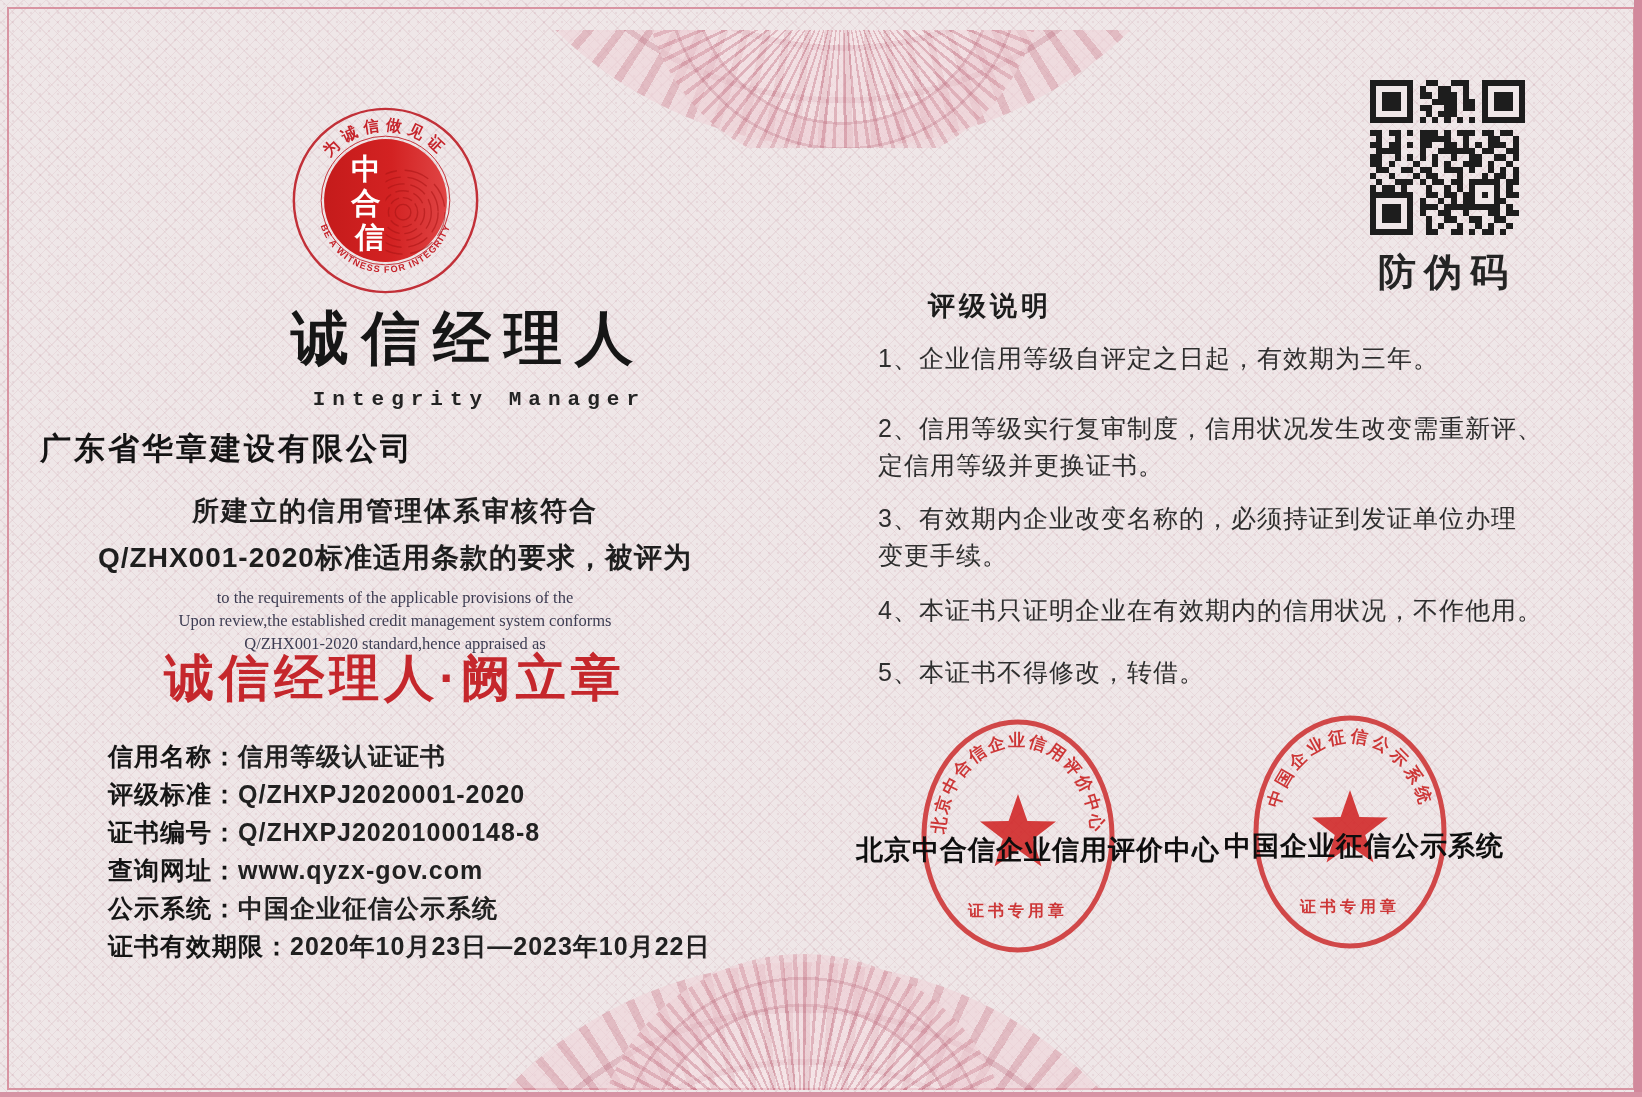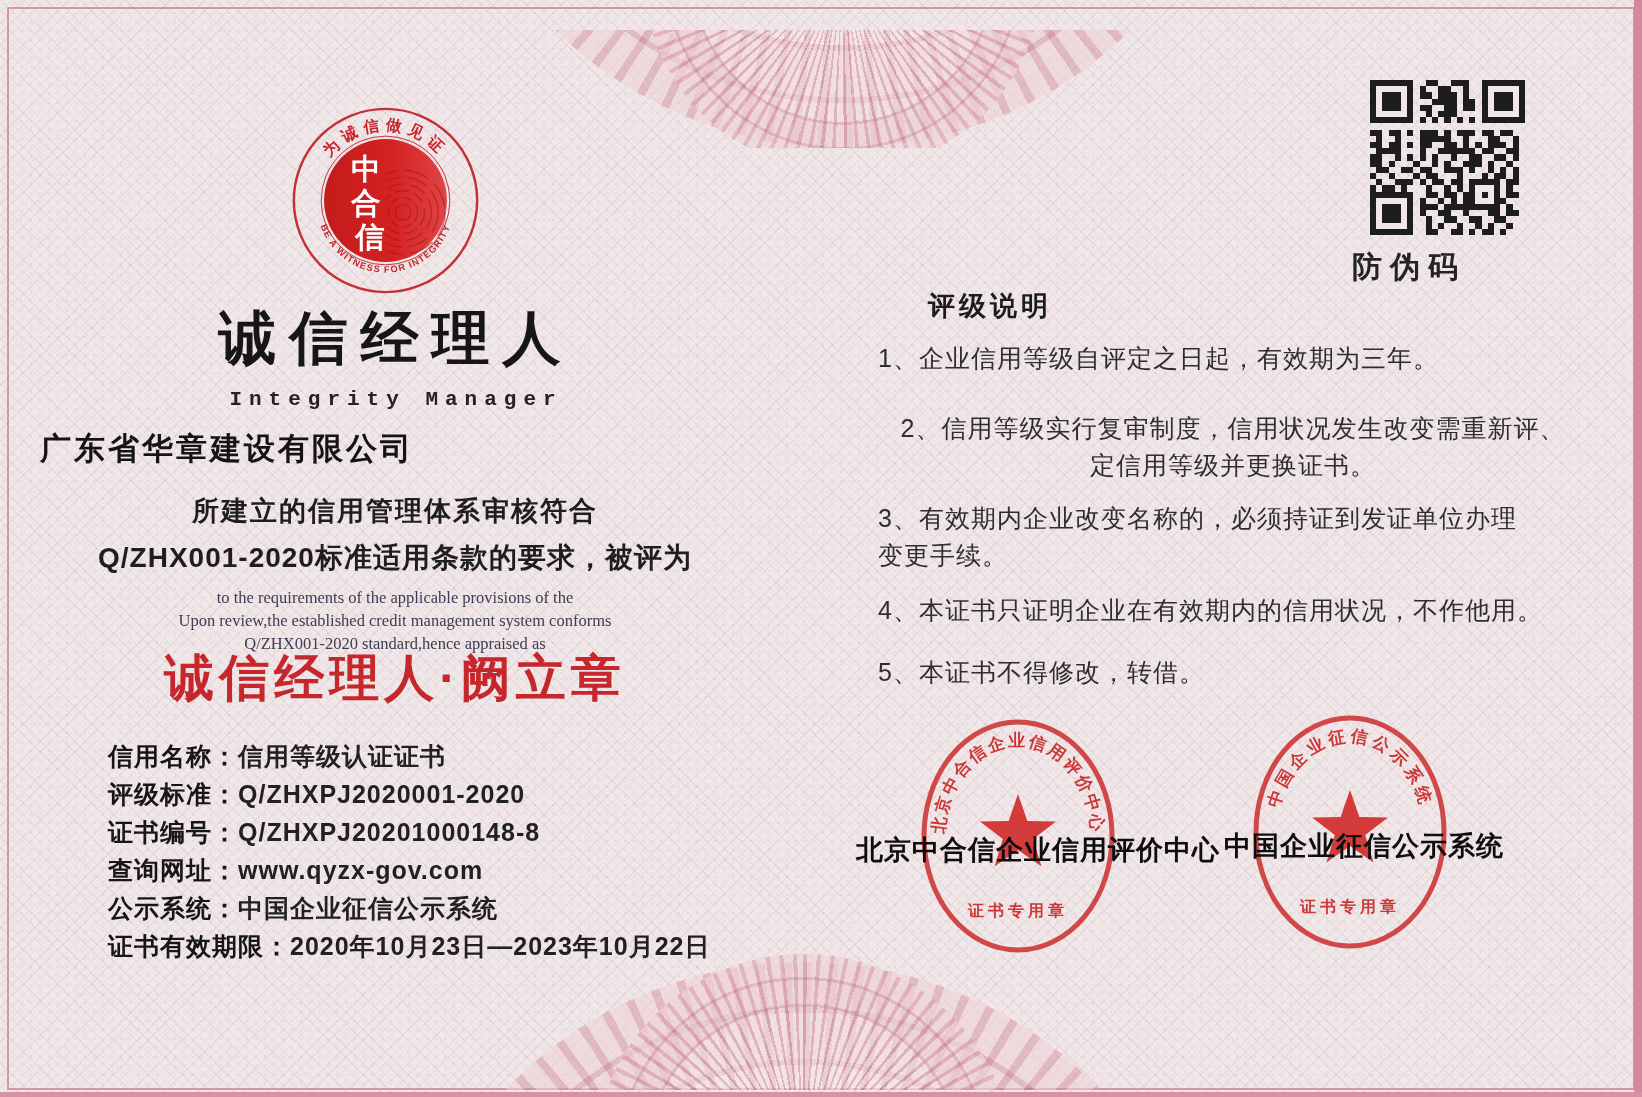--- a/index.html
+++ b/index.html
@@ -28,46 +28,46 @@
       repeating-conic-gradient(rgba(203,126,142,.50) 0 1.2deg, rgba(247,228,231,.55) 1.2deg 3.8deg);
   }
   .rt{left:428px;top:30px;width:830px;height:118px;}
   .rt .fan1{width:820px;height:820px;left:5px;top:-702px;}
   .rt .fan2{width:400px;height:400px;left:215px;top:-258px;}
   .rb{left:398px;top:950px;width:810px;height:140px;}
   .rb .fan1{width:820px;height:820px;left:-5px;top:12px;}
   .rb .fan2{width:420px;height:420px;left:195px;top:4px;}
   
   .logo{position:absolute;left:288px;top:103px;}
-  .title-block{position:absolute;left:126px;top:300px;width:540px;text-align:center;}
+  .title-block{position:absolute;left:106px;top:300px;width:540px;text-align:right;}
   .title-cn{font-size:58px;font-weight:bold;letter-spacing:13px;color:#161616;margin:0;}
   .title-en{font-family:"Liberation Mono",monospace;font-size:21px;font-weight:bold;
             letter-spacing:7px;color:#232323;margin-top:10px;}
   .company{position:absolute;left:40px;top:428px;font-size:31px;font-weight:bold;
            letter-spacing:3px;color:#141414;}
   .stmt-block{position:absolute;left:70px;top:493px;width:650px;text-align:center;}
   .stmt-cn1{font-size:27px;font-weight:bold;letter-spacing:2px;}
   .stmt-cn2{font-size:28px;font-weight:bold;letter-spacing:1px;margin-top:10px;}
   .stmt-en{font-family:"Liberation Serif",serif;font-size:16.5px;color:#3c3c52;
            line-height:1.38;margin-top:10px;}
   .award{position:absolute;left:60px;top:645px;width:670px;text-align:center;
          font-size:50px;font-weight:bold;letter-spacing:5px;color:#c5272c;}
   .info-list{position:absolute;left:108px;top:737px;}
   .info-row{height:38px;line-height:38px;font-size:25px;white-space:nowrap;}
   .info-label{font-weight:bold;color:#161616;letter-spacing:1px;}
   .info-value{font-weight:bold;color:#212121;letter-spacing:1px;}
   
   .qr{position:absolute;left:1370px;top:80px;width:155px;height:155px;}
-  .qr-label{position:absolute;left:1352px;top:247px;width:190px;
-            font-size:30px;font-weight:bold;letter-spacing:8px;color:#242424;}
+  .qr-label{position:absolute;left:1352px;top:247px;width:190px;text-align:center;
+            font-size:38px;font-weight:bold;letter-spacing:8px;color:#242424;}
   .notes-heading{position:absolute;left:880px;top:288px;font-size:27px;font-weight:bold;
                  letter-spacing:4px;color:#1c1c1c;margin-left:48px;}
   .note-item{position:absolute;left:878px;width:710px;font-size:25px;line-height:37px;
              color:#2e2e2e;white-space:pre-line;letter-spacing:1px;}
-  .n1{top:340px;} .n2{top:410px;text-align:center;} .n3{top:500px;} .n4{top:592px;} .n5{top:654px;}
+  .n1{top:340px;} .n2{top:410px;} .n3{top:500px;} .n4{top:592px;} .n5{top:654px;}
   
   .seal{position:absolute;opacity:.92;}
   .seal-left{left:918px;top:716px;}
   .seal-right{left:1250px;top:712px;}
   .seal-caption{position:absolute;font-size:27px;font-weight:bold;color:#0e0e0e;
                 letter-spacing:1px;white-space:nowrap;}
   .cap-left{left:856px;top:832px;}
   .cap-right{left:1224px;top:828px;}
 </style>
 </head>

